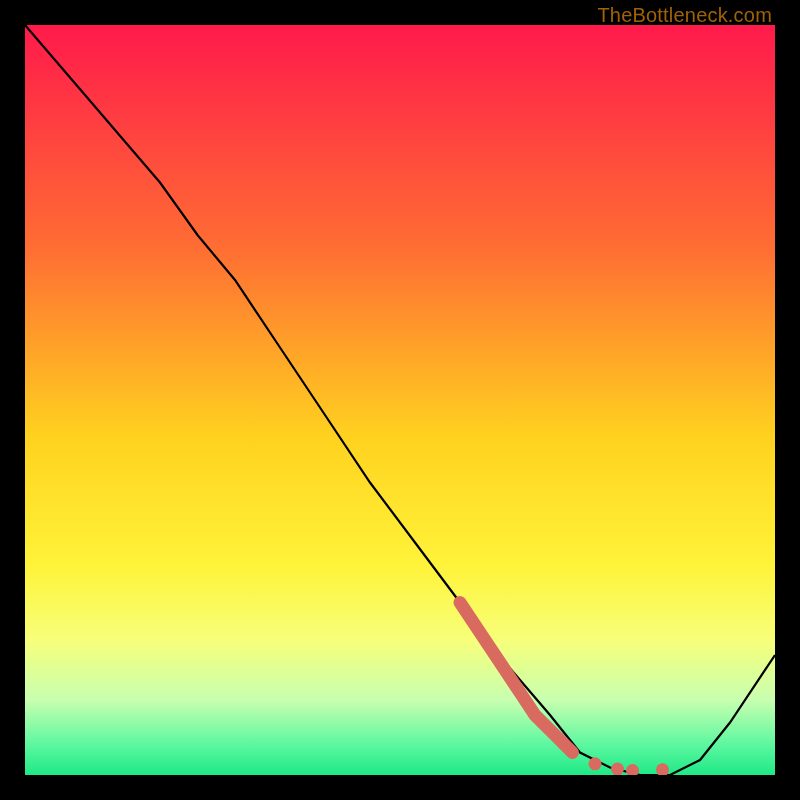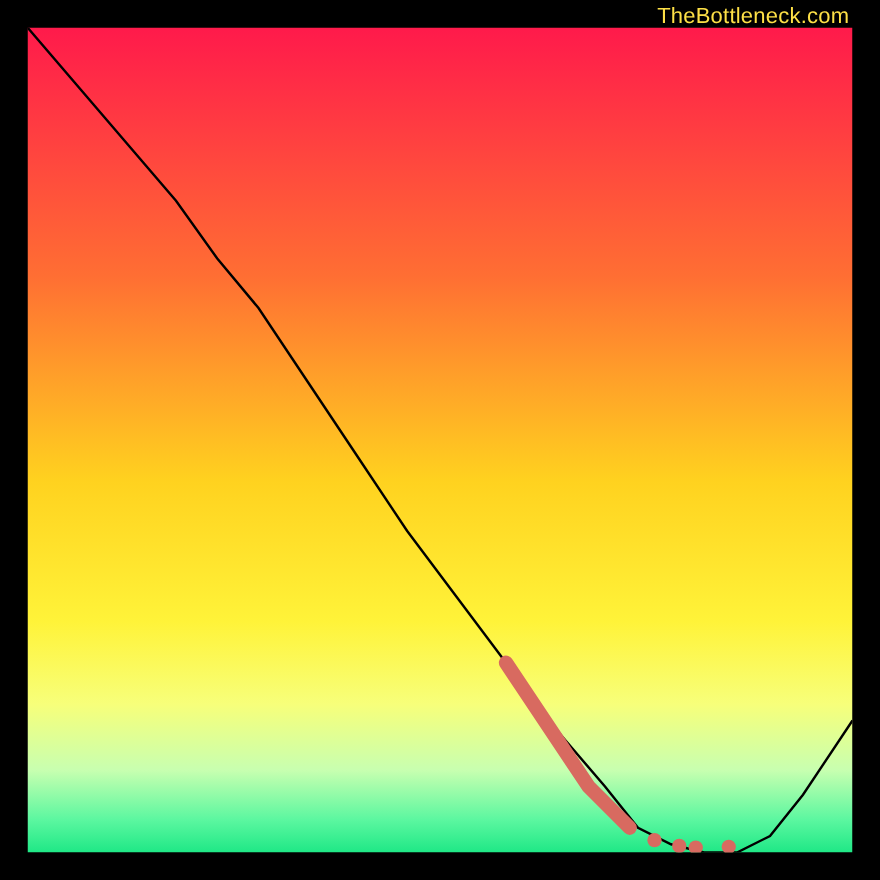--- a/index.html
+++ b/index.html
@@ -16,21 +16,21 @@
     left: 25px;
     top: 25px;
     width: 750px;
     height: 750px;
     background: #000;
   }
   .attribution {
     position: absolute;
     top: 4px;
     right: 28px;
-    color: #fde047;
+    color: #a16207;
     font-size: 20px;
     letter-spacing: 0.2px;
     font-weight: 400;
   }
   svg {
     display: block;
   }
 </style>
 </head>
 <body>

